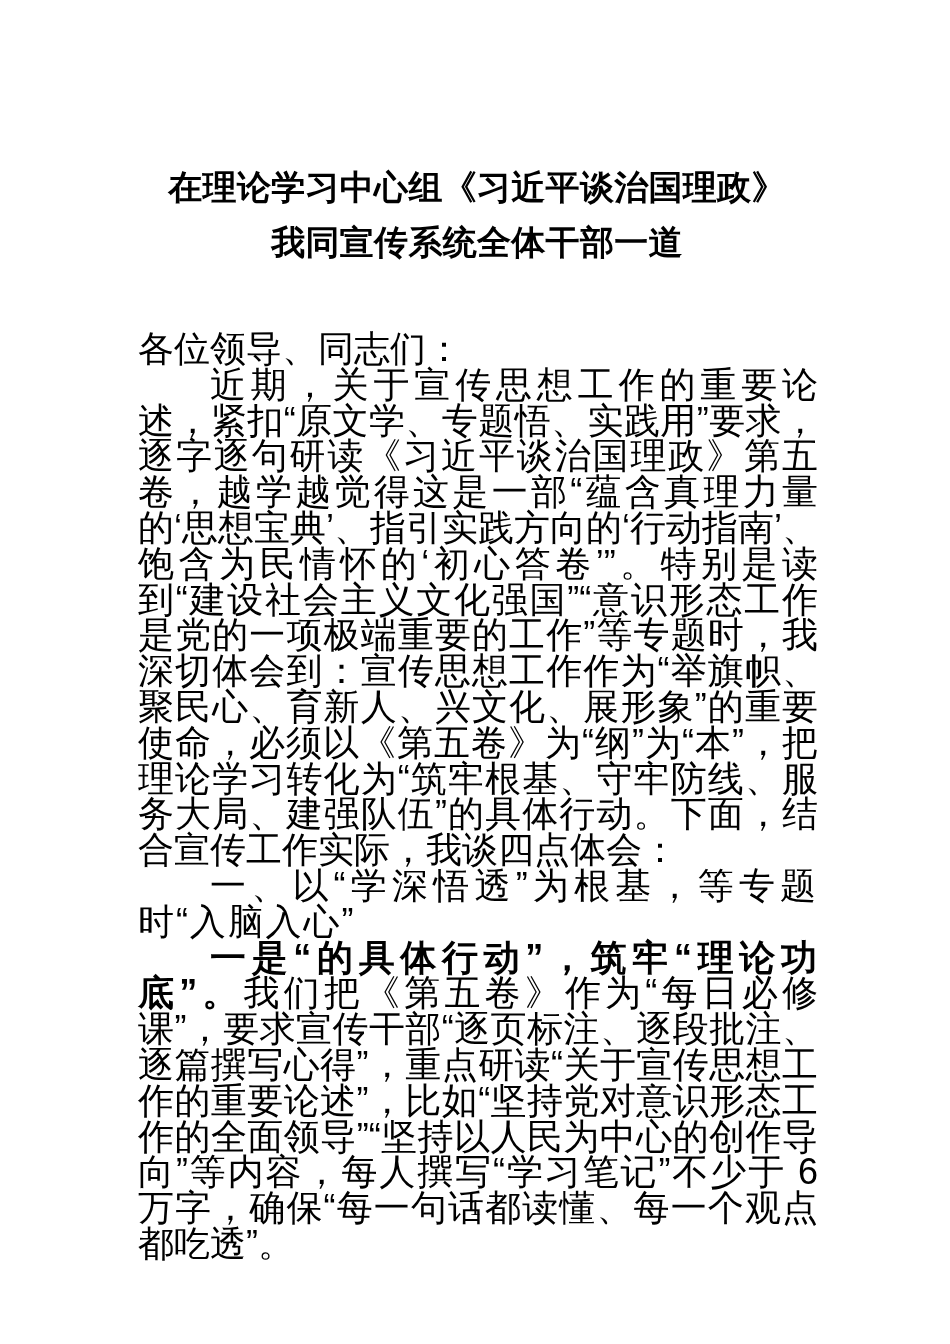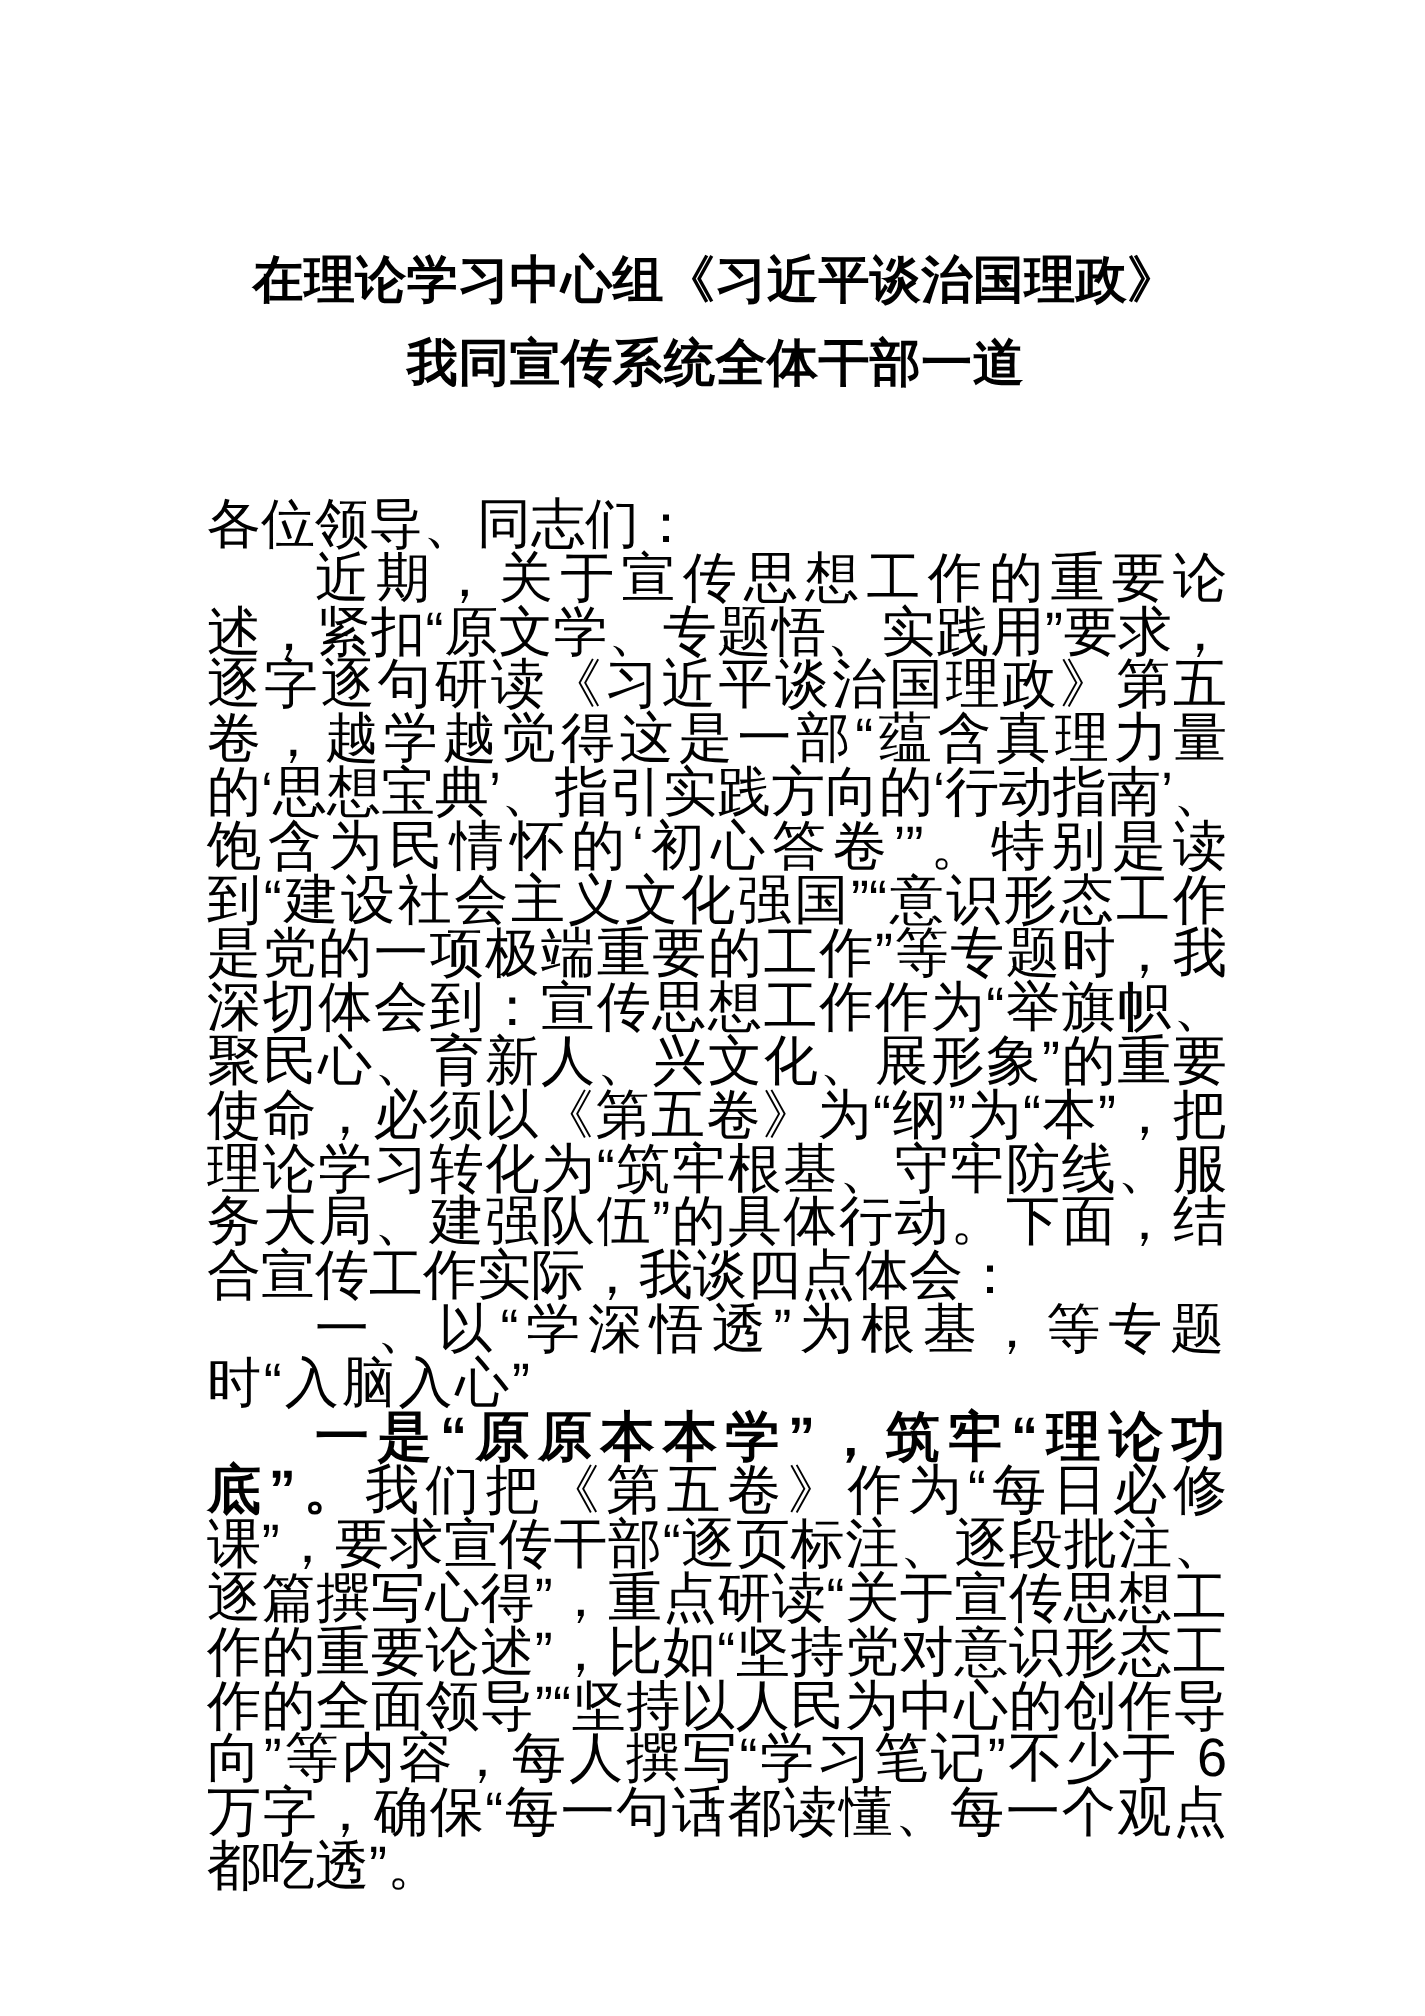--- a/index.html
+++ b/index.html
@@ -101,19 +101,19 @@
 
   <div class="body-block">
 
     <p class="para salutation">各位领导、同志们：</p>
 
     <p class="para indent">近期，关于宣传思想工作的重要论述，紧扣“原文学、专题悟、实践用”要求，逐字逐句研读《习近平谈治国理政》第五卷，越学越觉得这是一部“蕴含真理力量的‘思想宝典’、指引实践方向的‘行动指南’、饱含为民情怀的‘初心答卷’”。特别是读到“建设社会主义文化强国”“意识形态工作是党的一项极端重要的工作”等专题时，我深切体会到：宣传思想工作作为“举旗帜、聚民心、育新人、兴文化、展形象”的重要使命，必须以《第五卷》为“纲”为“本”，把理论学习转化为“筑牢根基、守牢防线、服务大局、建强队伍”的具体行动。下面，结合宣传工作实际，我谈四点体会：</p>
 
     <p class="para section-heading">一、以“学深悟透”为根基，等专题时“入脑入心”</p>
 
 
-    <p class="para indent"><span class="lead-bold">一是“原原本本学”，筑牢“理论功底”。</span><span>我们把《第五卷》作为“每日必修课”，要求宣传干部“逐页标注、逐段批注、逐篇撰写心得”，重点研读“关于宣传思想工作的重要论述”，比如“坚持党对意识形态工作的全面领导”“坚持以人民为中心的创作导向”等内容，每人撰写“学习笔记”不少于 6 万字，确保“每一句话都读懂、每一个观点都吃透”。</span></p>
+    <p class="para indent"><span class="lead-bold">一是“的具体行动”，筑牢“理论功底”。</span><span>我们把《第五卷》作为“每日必修课”，要求宣传干部“逐页标注、逐段批注、逐篇撰写心得”，重点研读“关于宣传思想工作的重要论述”，比如“坚持党对意识形态工作的全面领导”“坚持以人民为中心的创作导向”等内容，每人撰写“学习笔记”不少于 6 万字，确保“每一句话都读懂、每一个观点都吃透”。</span></p>
 
   </div>
 
   <div class="page-number">1</div>
 
 </div>
 
 </body></html>

